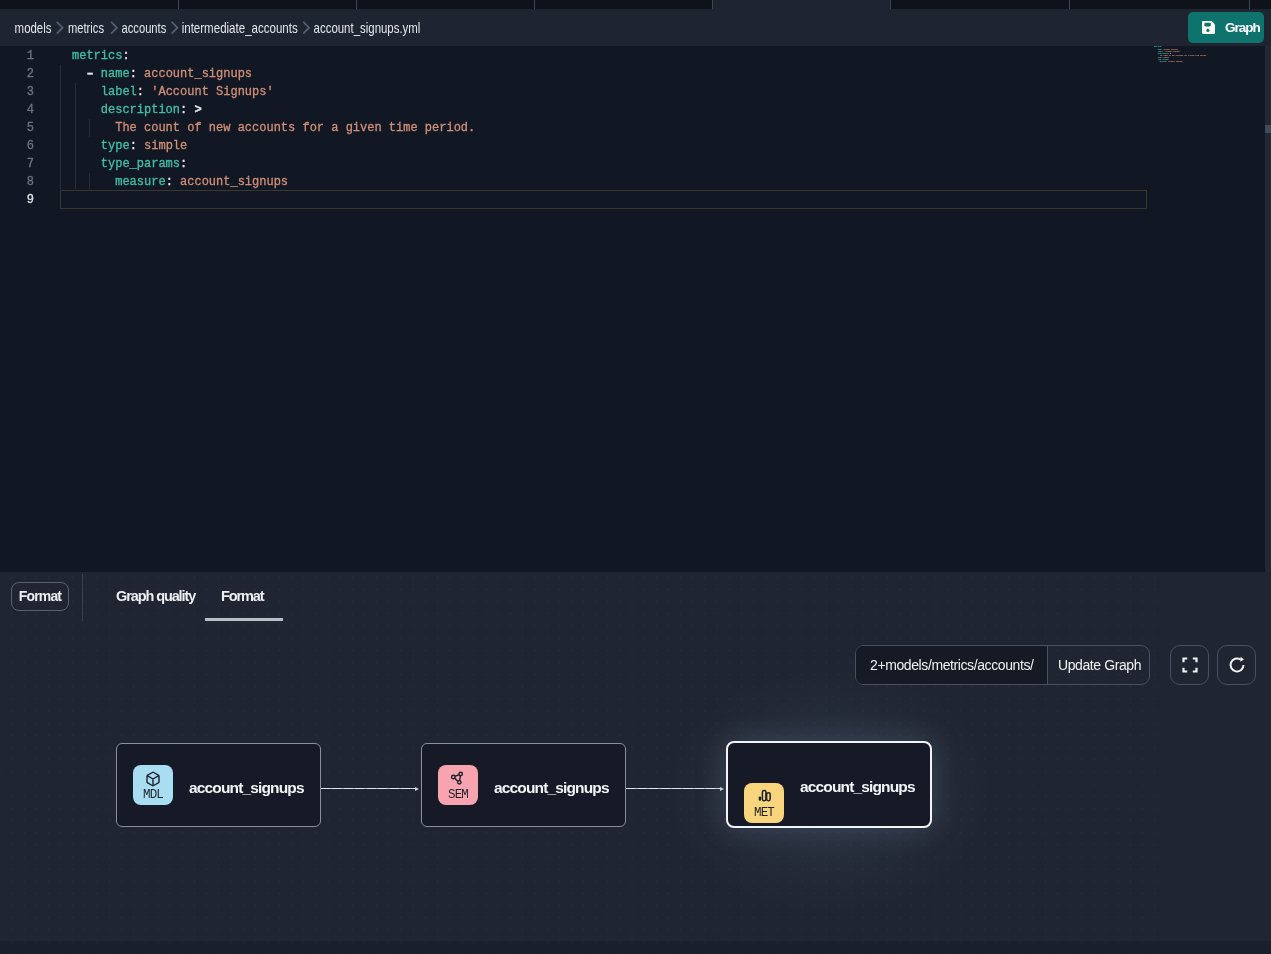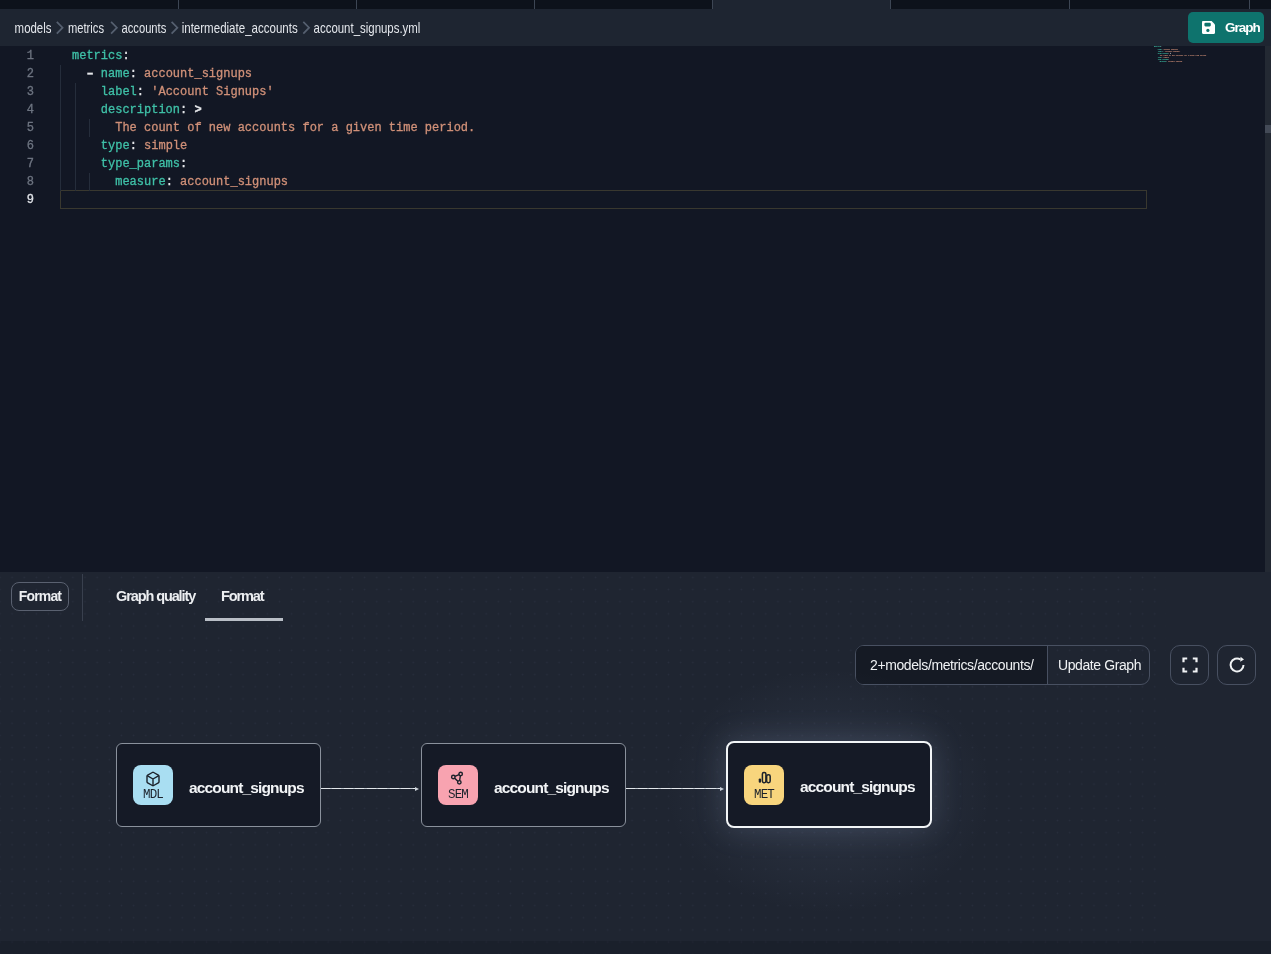--- a/index.html
+++ b/index.html
@@ -53,21 +53,21 @@
   
   #glow { position:absolute; left:589px; top:39px; width:480px; height:360px; background:radial-gradient(ellipse 50% 50% at 50% 50%, rgba(150,170,210,0.12), rgba(150,170,210,0.0) 68%); }
   .edge { position:absolute; height:1.7px; background:repeating-linear-gradient(90deg, #e2e6ea 0 9px, #c3cad2 9px 11.5px); }
   .arrow { position:absolute; width:0; height:0; border-top:2.5px solid transparent; border-bottom:2.5px solid transparent; border-left:4px solid #ccd2d9; }
   .node { position:absolute; width:205px; height:84px; background:#151a26; border:1px solid #8a919c; border-radius:6px; }
   .node .badge { position:absolute; left:16px; top:21px; width:40px; height:40px; border-radius:8px; text-align:center; }
   .node .badge .btxt { position:absolute; left:0; width:40px; top:22.5px; font-family:"Liberation Mono",monospace; font-size:12.5px; letter-spacing:-0.8px; color:#1c222b; }
   .node .badge svg { position:absolute; left:10px; top:4px; }
   .node .nlabel { position:absolute; left:72px; top:0; height:84px; line-height:88px; color:#f2f4f6; font-size:15.5px; font-weight:700; letter-spacing:-0.85px; }
   #node3 { left:726px; top:169px; width:206px; height:87px; border:2px solid #f2f5f7; border-radius:8px; box-shadow:0 0 30px 2px rgba(165,185,220,0.17); }
-  #node3 .badge { left:16px; top:22px;text-align:center; }
+  #node3 .badge { left:16px; top:40px;text-align:center; }
 
   #footer { left:0; top:941px; width:1271px; height:13px; background:rgba(11,16,25,0.24); }
 </style>
 </head>
 <body>
 <div id="page">
 
   <div id="tabstrip" class="abs">
     <div id="seltab"></div>
     <div class="tabdiv" style="left:178px"></div>

